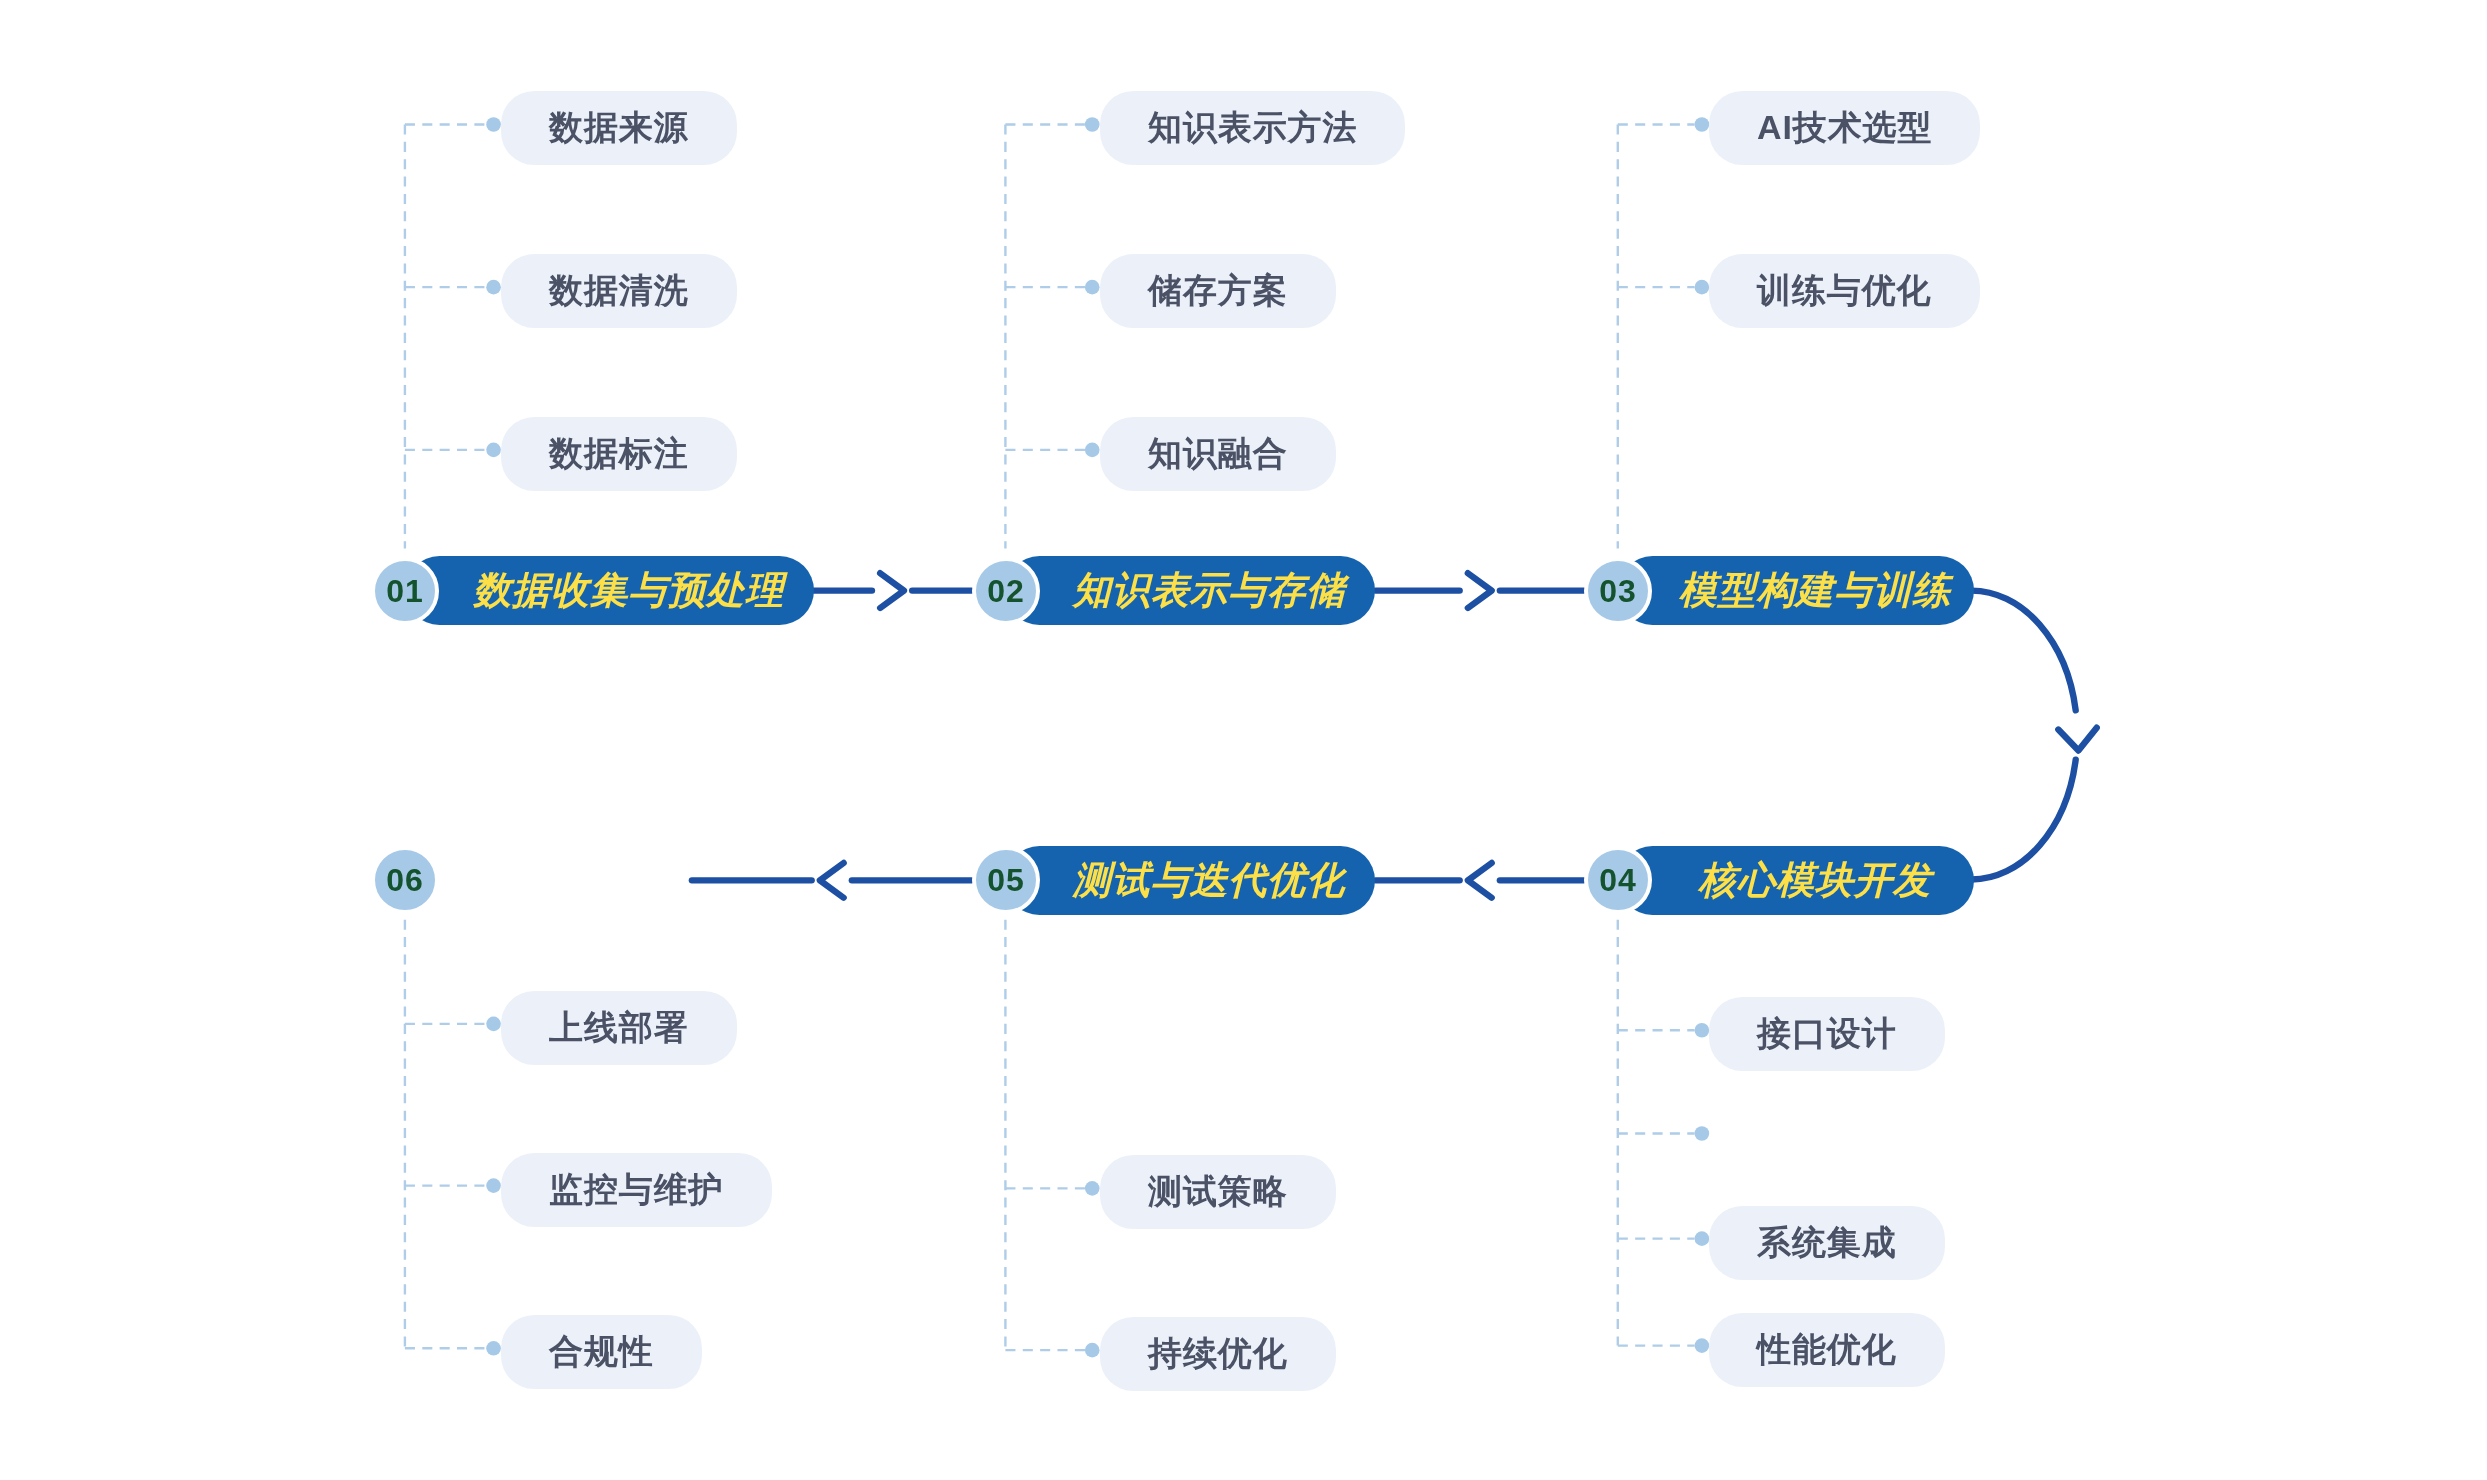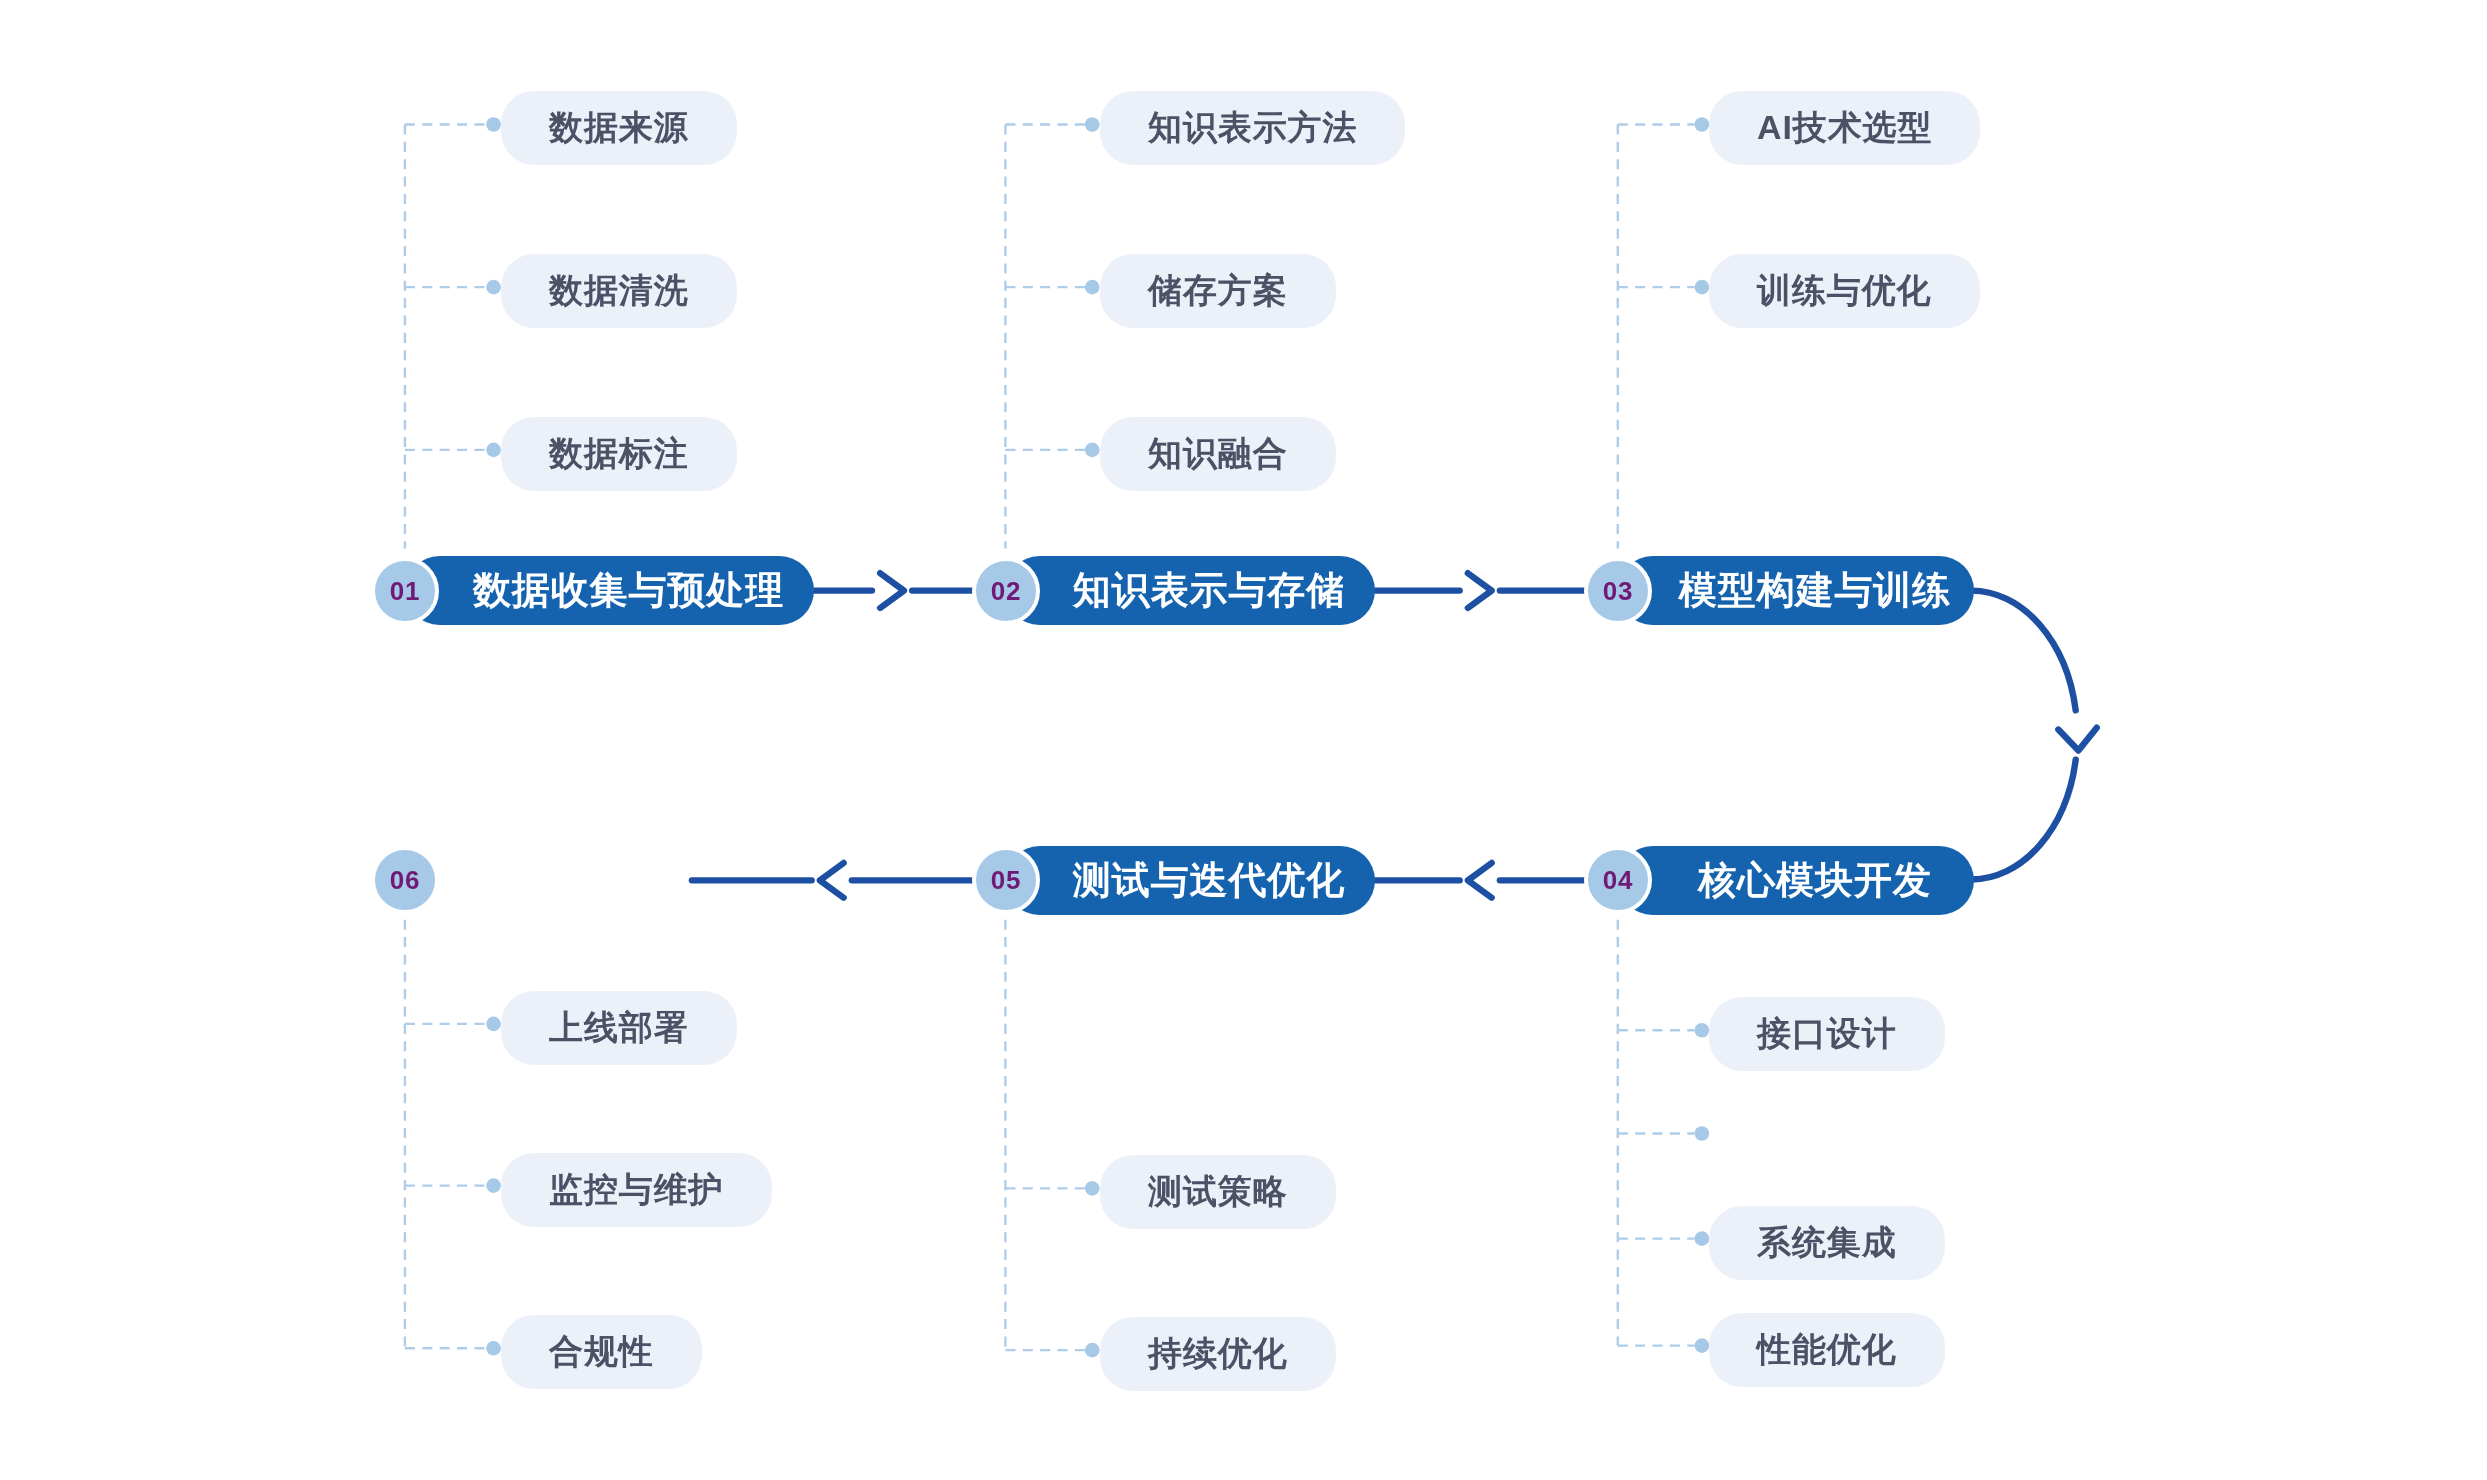--- a/index.html
+++ b/index.html
@@ -4,27 +4,27 @@
 <style>
   html,body{margin:0;padding:0;background:#ffffff;}
   body{font-family:"Liberation Sans","DejaVu Sans",sans-serif;}
   .canvas{position:relative;width:2487px;height:1481px;background:#ffffff;overflow:hidden;}
   .connector-layer{position:absolute;left:0;top:0;z-index:0;}
   .main-pill{
     position:absolute;height:69px;border-radius:35px;background:#1563AF;
     display:flex;align-items:center;justify-content:center;
     padding-left:38px;box-sizing:border-box;z-index:1;white-space:nowrap;
   }
-  .main-pill span{color:#ffffff;font-size:38px;font-weight:700;letter-spacing:0.9px;}
+  .main-pill span{color:#fde047;font-size:38px;font-weight:700;letter-spacing:0.9px;font-style:italic;}
   .badge{
     position:absolute;width:68px;height:68px;border-radius:50%;
     background:#A6C9E8;border:4.6px solid #ffffff;box-sizing:border-box;
     display:flex;align-items:center;justify-content:center;z-index:2;
   }
-  .badge span{color:#701a75;font-size:26px;font-weight:700;letter-spacing:0.9px;}
+  .badge span{color:#14532d;font-size:32px;font-weight:700;letter-spacing:0.9px;}
   .sub-pill{
     position:absolute;height:74px;border-radius:33px;background:#ECF1F9;
     display:inline-flex;align-items:center;justify-content:center;
     padding:0 48px;z-index:1;white-space:nowrap;
   }
   .sub-pill span{color:#4B5266;font-size:34px;font-weight:600;letter-spacing:0.9px;}
 </style>
 </head>
 <body>
 

